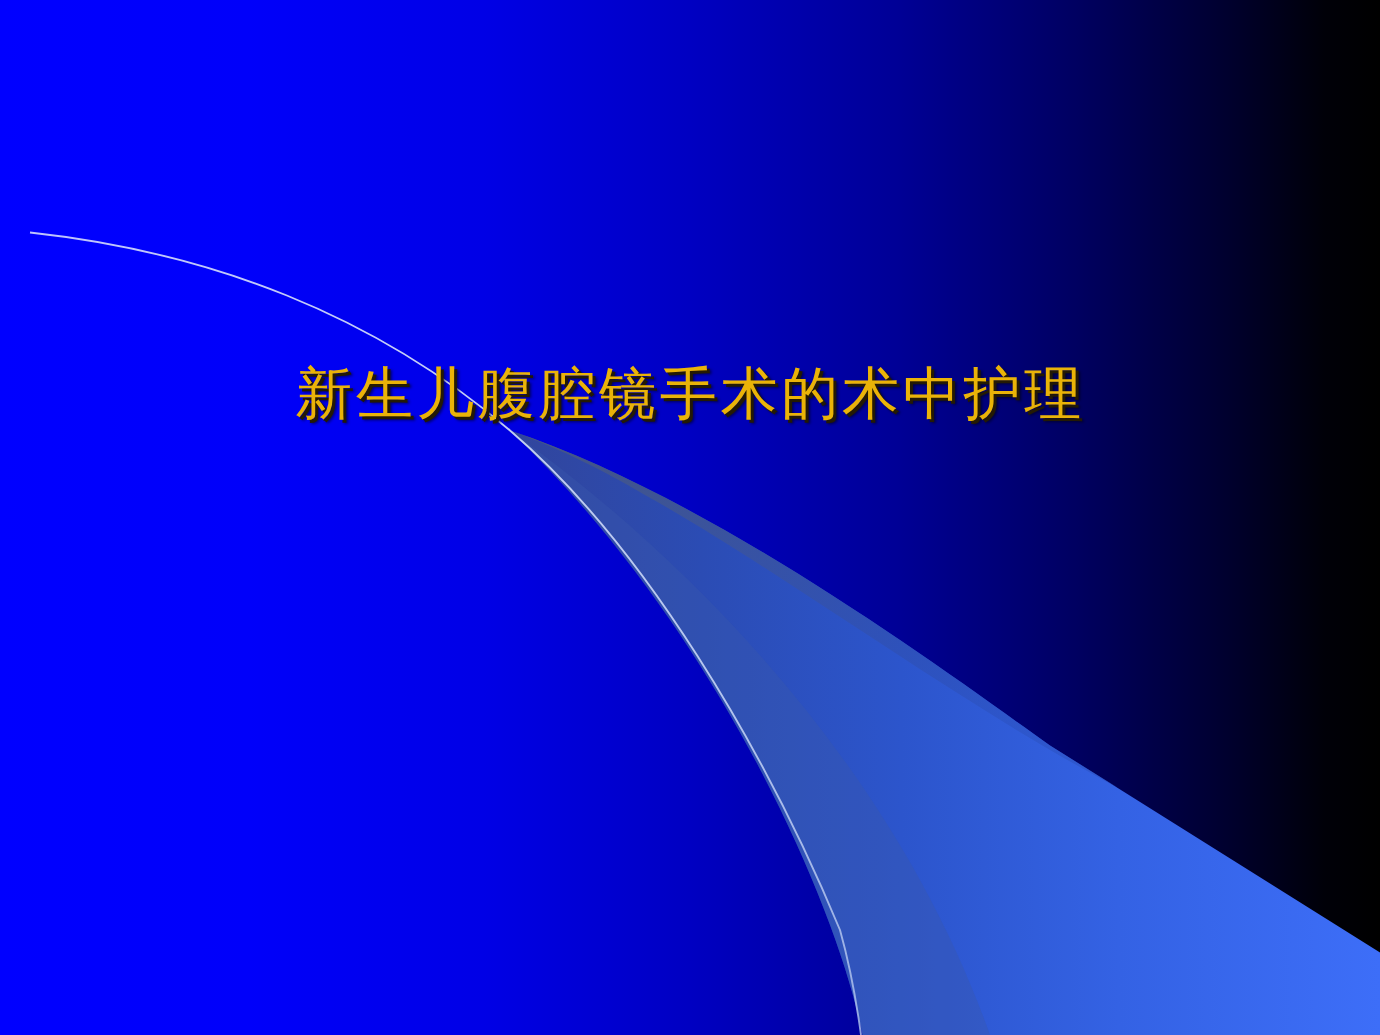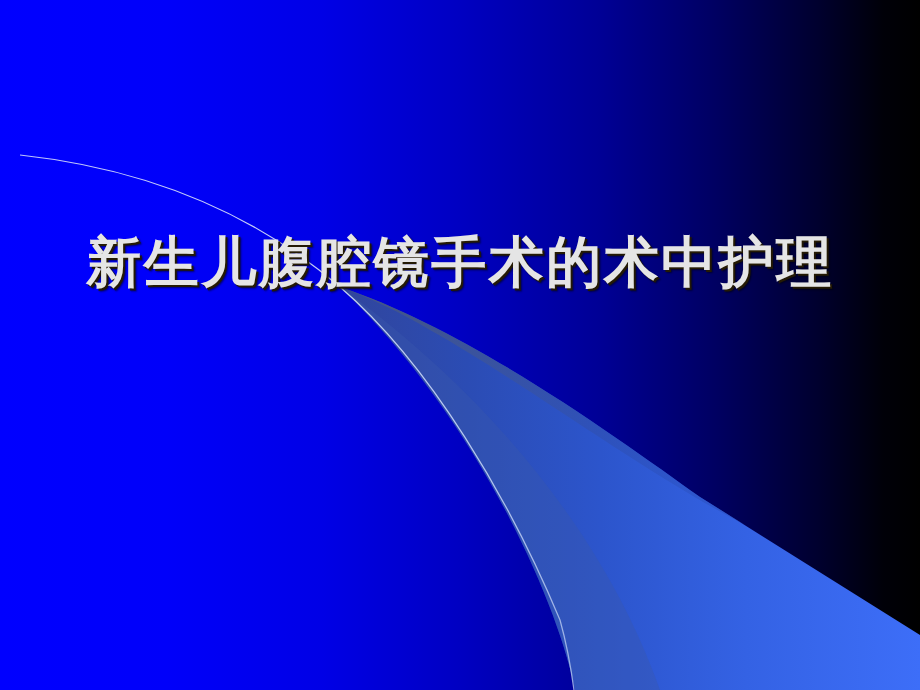--- a/index.html
+++ b/index.html
@@ -51,25 +51,25 @@
     position: absolute;
     left: 0;
     top: 231px;
     width: 920px;
     text-align: center;
   }
 
   #title-text {
     display: inline-block;
     font-family: "DejaVu Sans", "Liberation Sans", sans-serif;
-    font-size: 55px;
-    font-weight: bold;
+    font-size: 38px;
+    font-weight: normal;
     line-height: 62px;
     letter-spacing: 2.5px;
-    color: #e5e5e5;
+    color: #eab308;
     text-shadow:
         2px 2px 0 #241a04,
         3px 3px 2px rgba(0,0,0,0.55);
     white-space: nowrap;
     -webkit-font-smoothing: antialiased;
   }
 </style>
 </head>
 <body>
 

